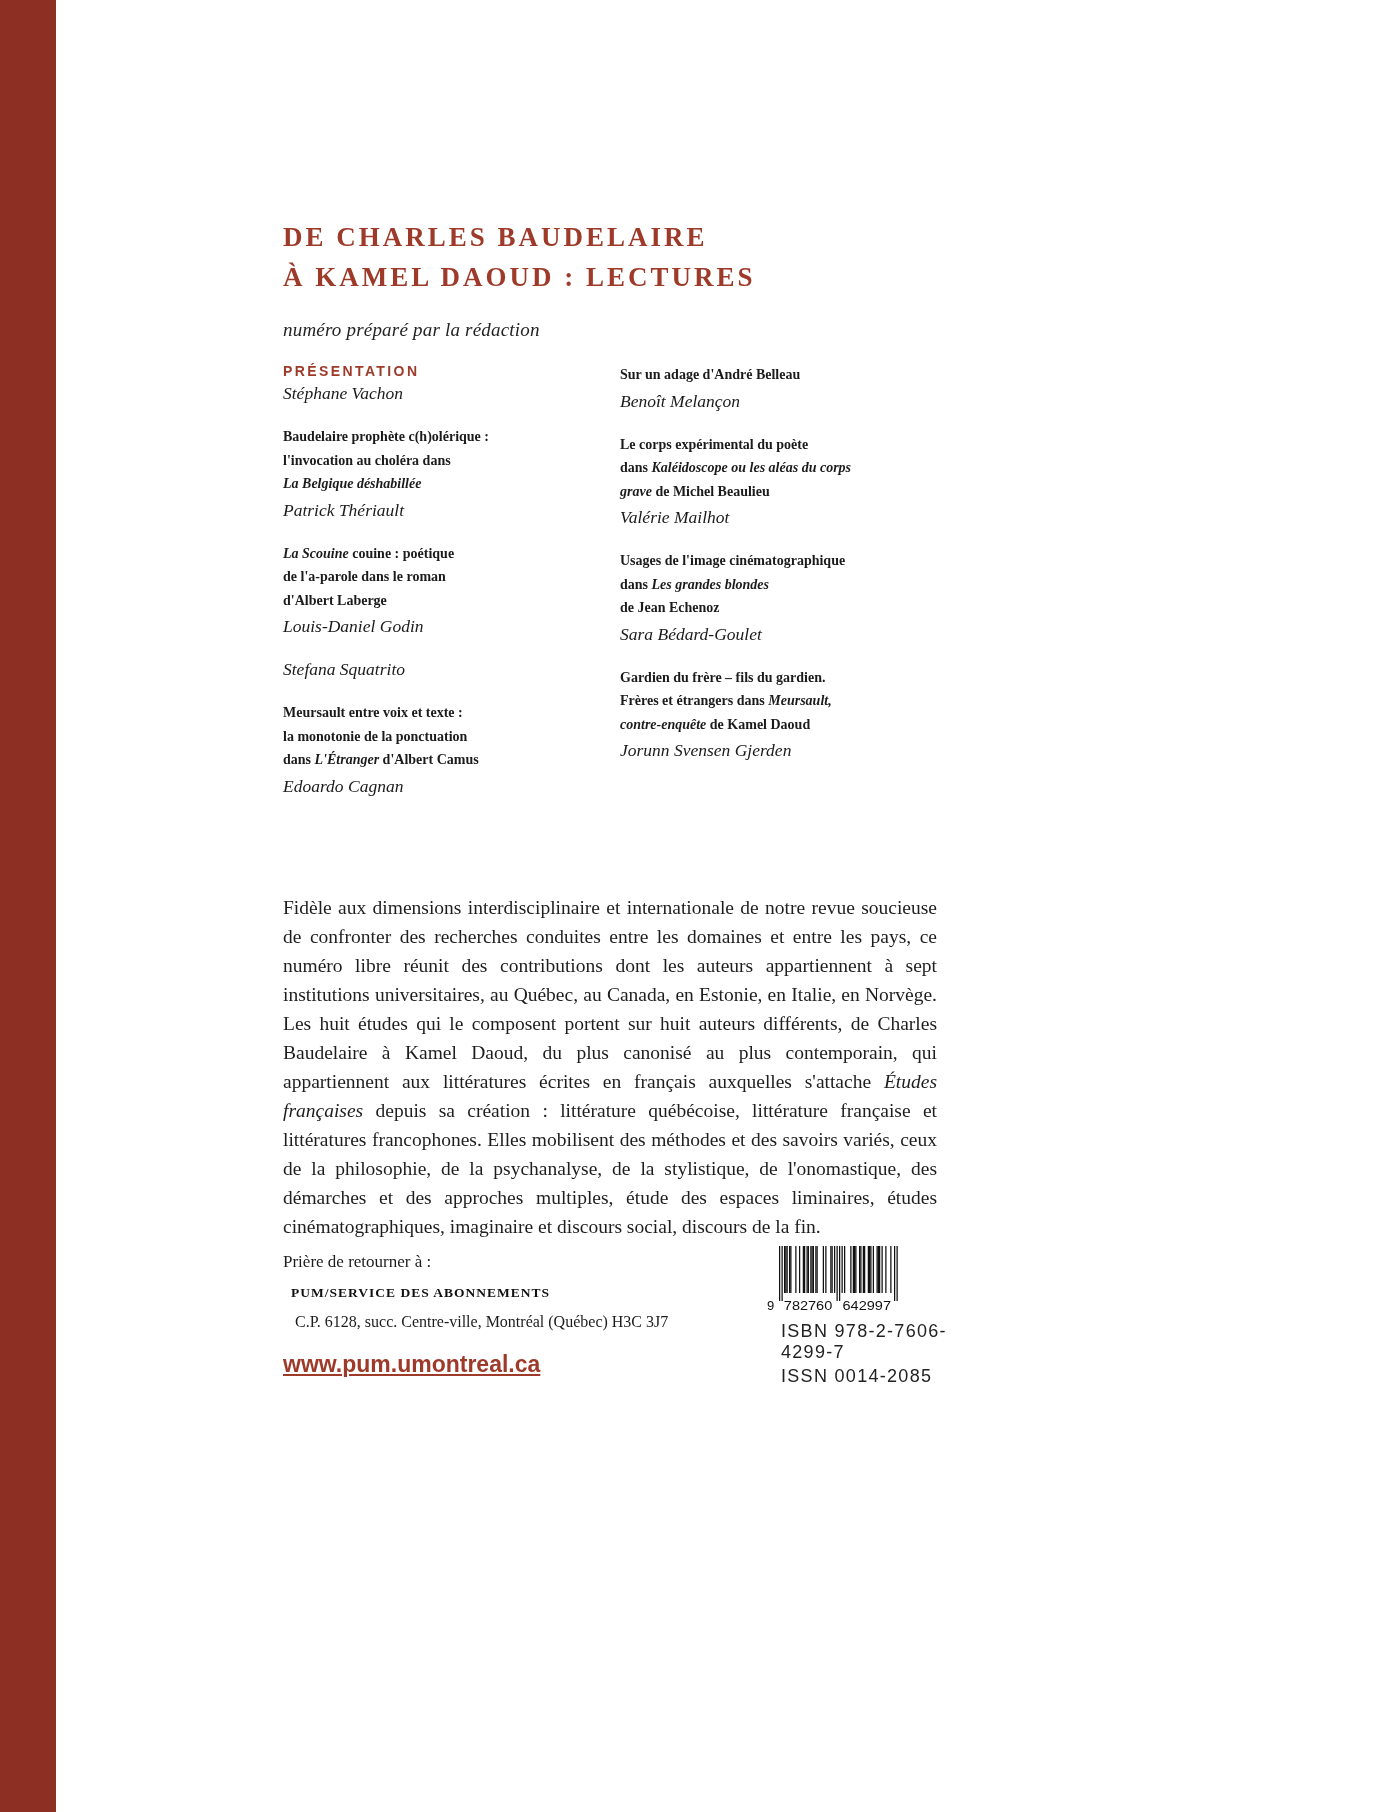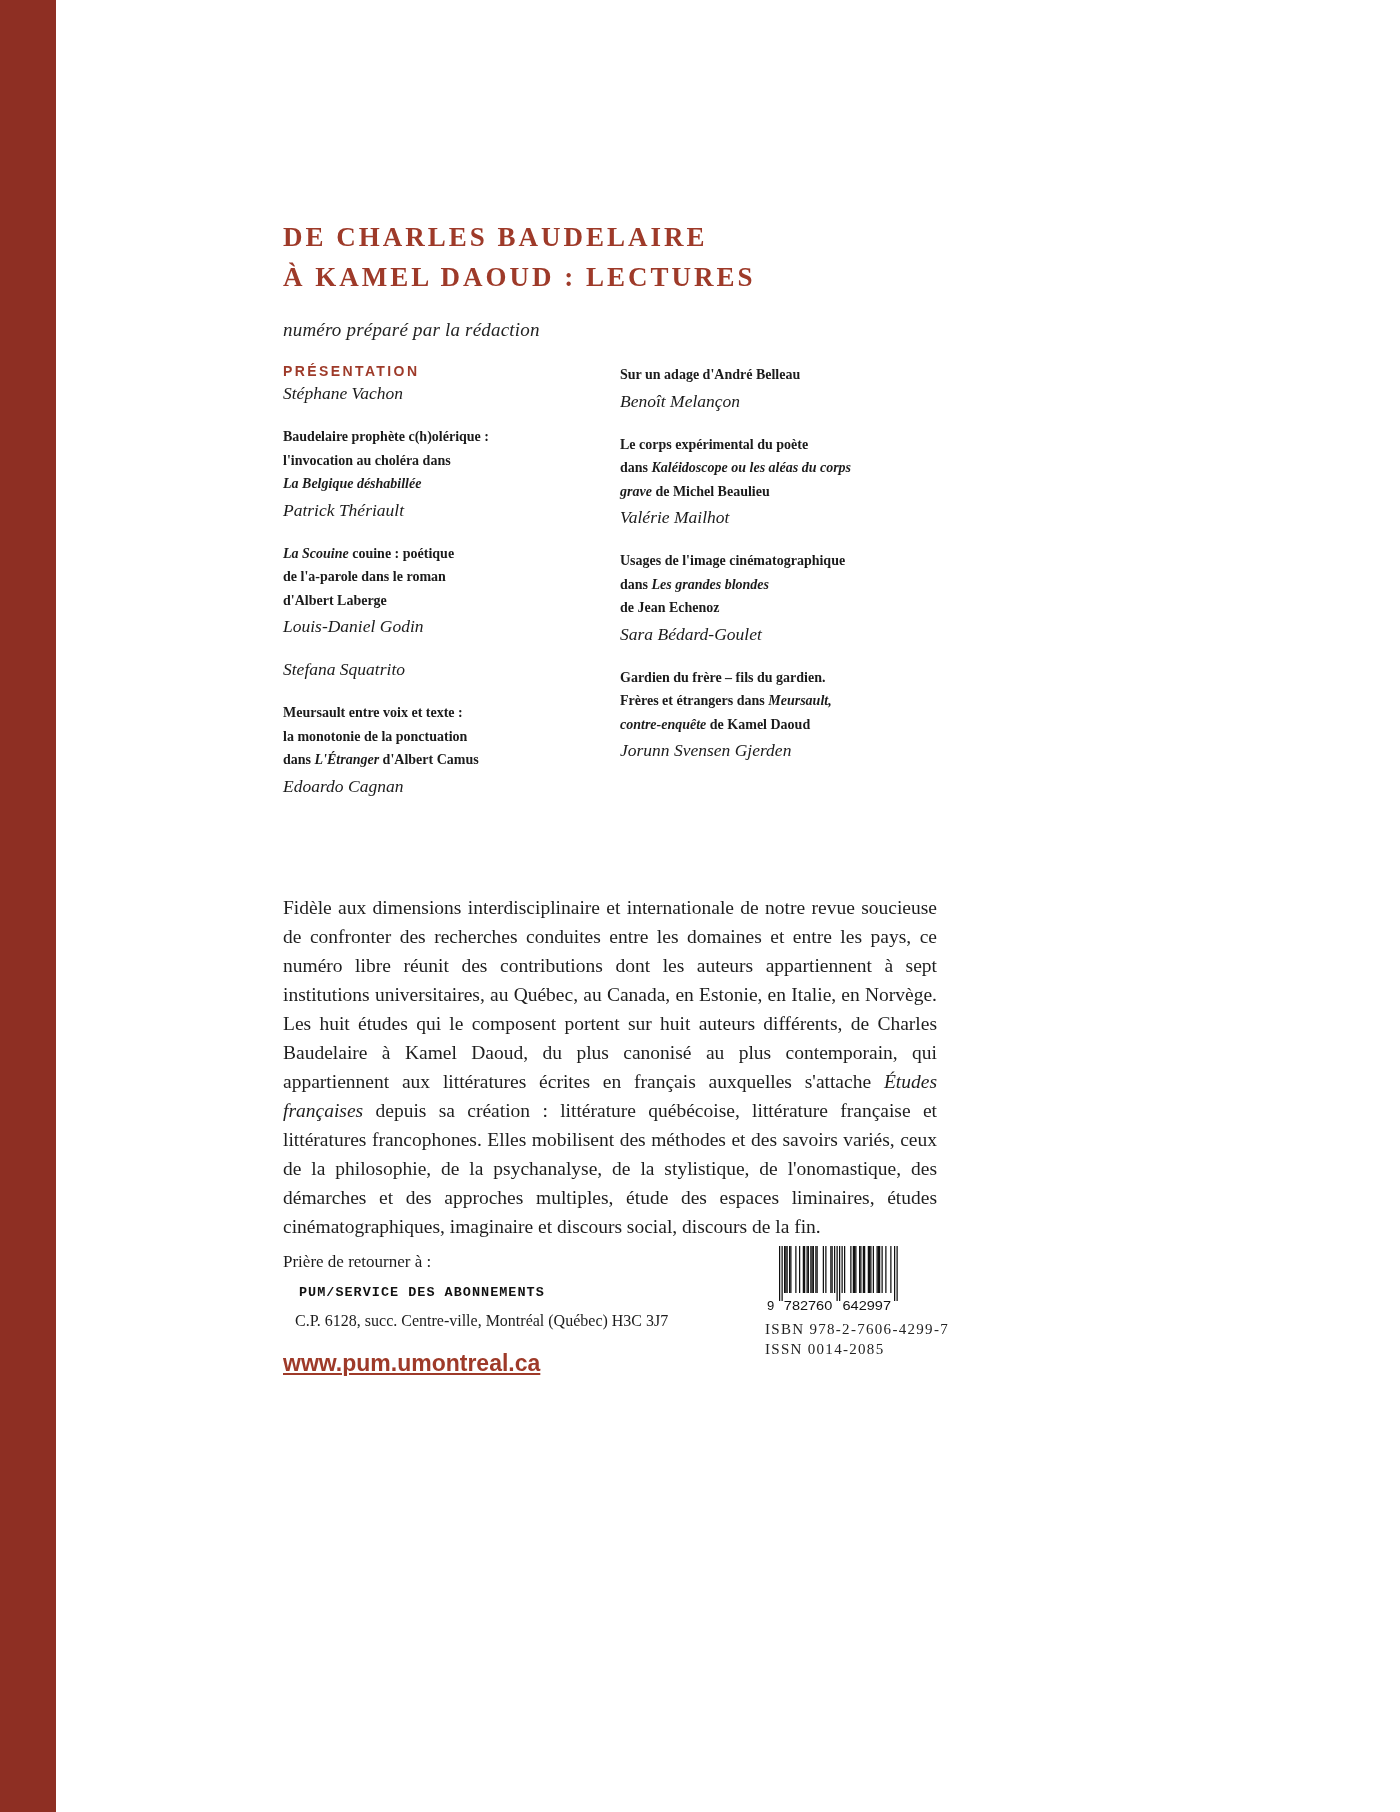--- a/index.html
+++ b/index.html
@@ -30,35 +30,35 @@
 
   .blurb{
     position:absolute;left:283px;top:893px;width:654px;
     font-size:19.5px;line-height:29px;text-align:justify;color:#1e1e1e;
   }
   .blurb em{font-style:italic;}
 
   .footer{position:absolute;left:283px;top:1252px;width:720px;height:140px;}
   .return-label{font-size:17px;margin:0 0 13px;}
   .service-name{
-    font-family:Liberation Mono, monospace;font-weight:700;font-size:13.5px;
-    letter-spacing:1px;margin:0 16px 5px;color:#111;
+    font-family:Liberation Serif, serif;font-weight:700;font-size:13.5px;
+    letter-spacing:1px;margin:0 8px 5px;color:#111;
   }
   .address{font-size:16px;margin:12px;}
   .website{
     font-family:"Liberation Sans",sans-serif;font-weight:700;font-size:23px;
     color:var(--accent,#9e3a29);margin:20px 0 8px;text-decoration:underline;
   }
   .isbn-block{position:absolute;left:482px;top:-6px;width:200px;}
   .barcode-svg{display:block;}
   .barcode-svg rect{fill:#111;}
   .bc-digit{font-family:"Liberation Sans",sans-serif;font-size:13px;fill:#111;}
   .isbn,.issn{
-    font-family:Liberation Serif, serif;font-size:15px;letter-spacing:1.3px;
-    margin:3px 0 0;color:#222;
+    font-family:Liberation Sans, sans-serif;font-size:18px;letter-spacing:1.3px;
+    margin:3px 16px 0;color:#222;
   }
   .isbn{margin-top:9px;}
 </style>
 </head>
 <body>
 
 <div class="spine"></div>
 
 <div class="header">
   <h1 class="issue-title"><span>DE CHARLES BAUDELAIRE</span><br><span>À KAMEL DAOUD : LECTURES</span></h1>

